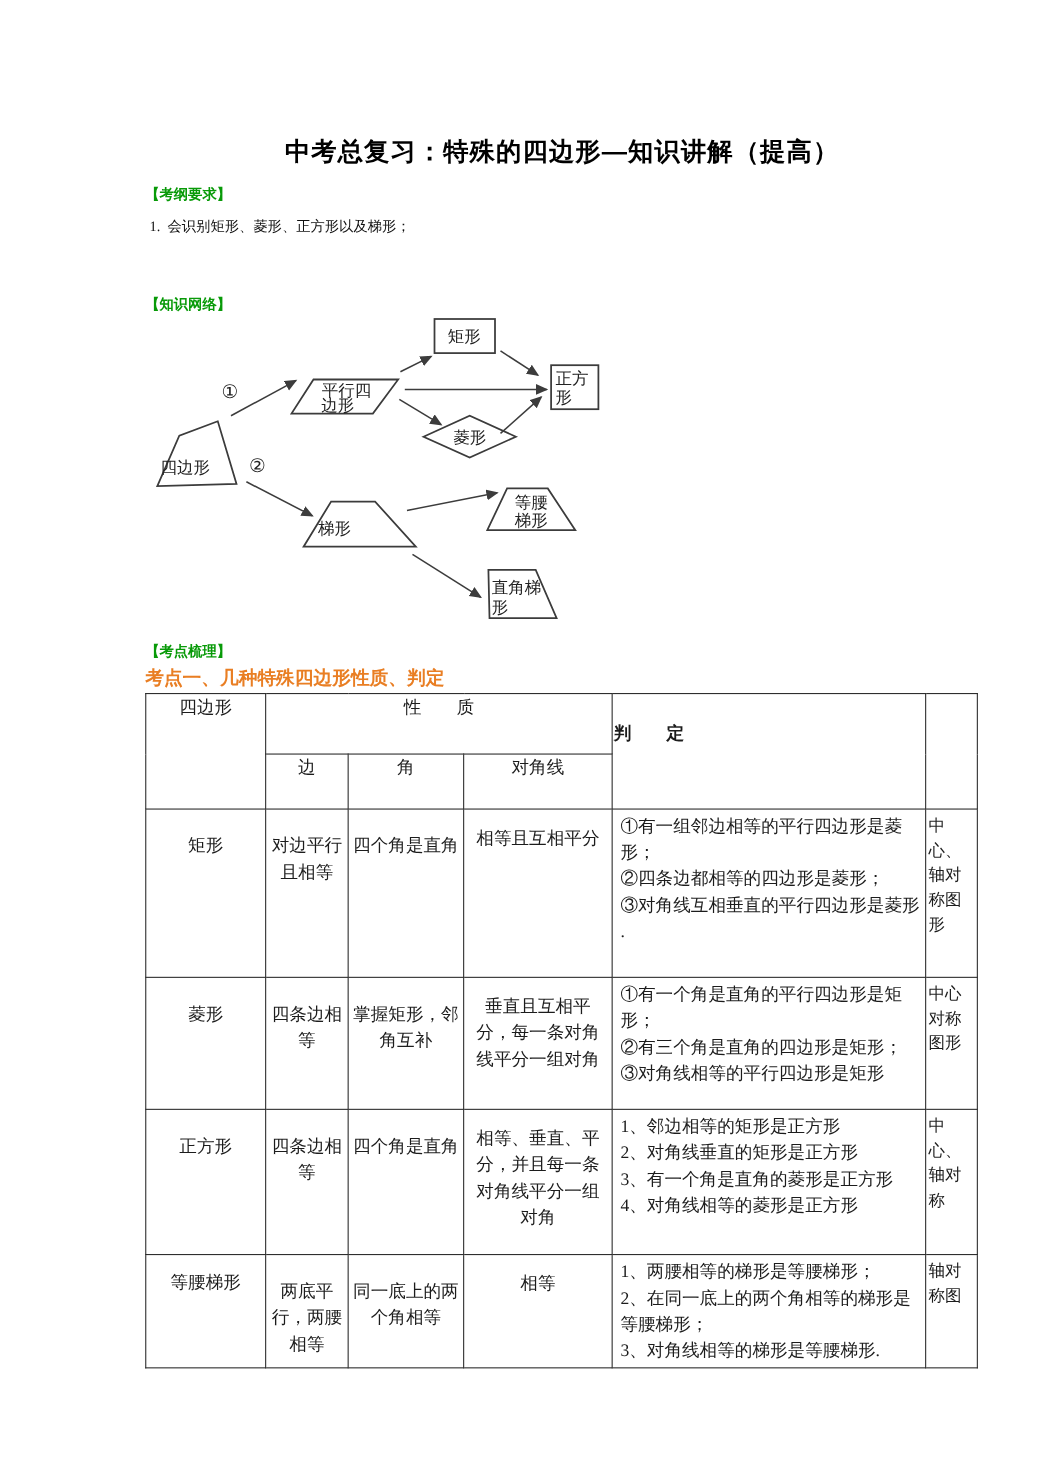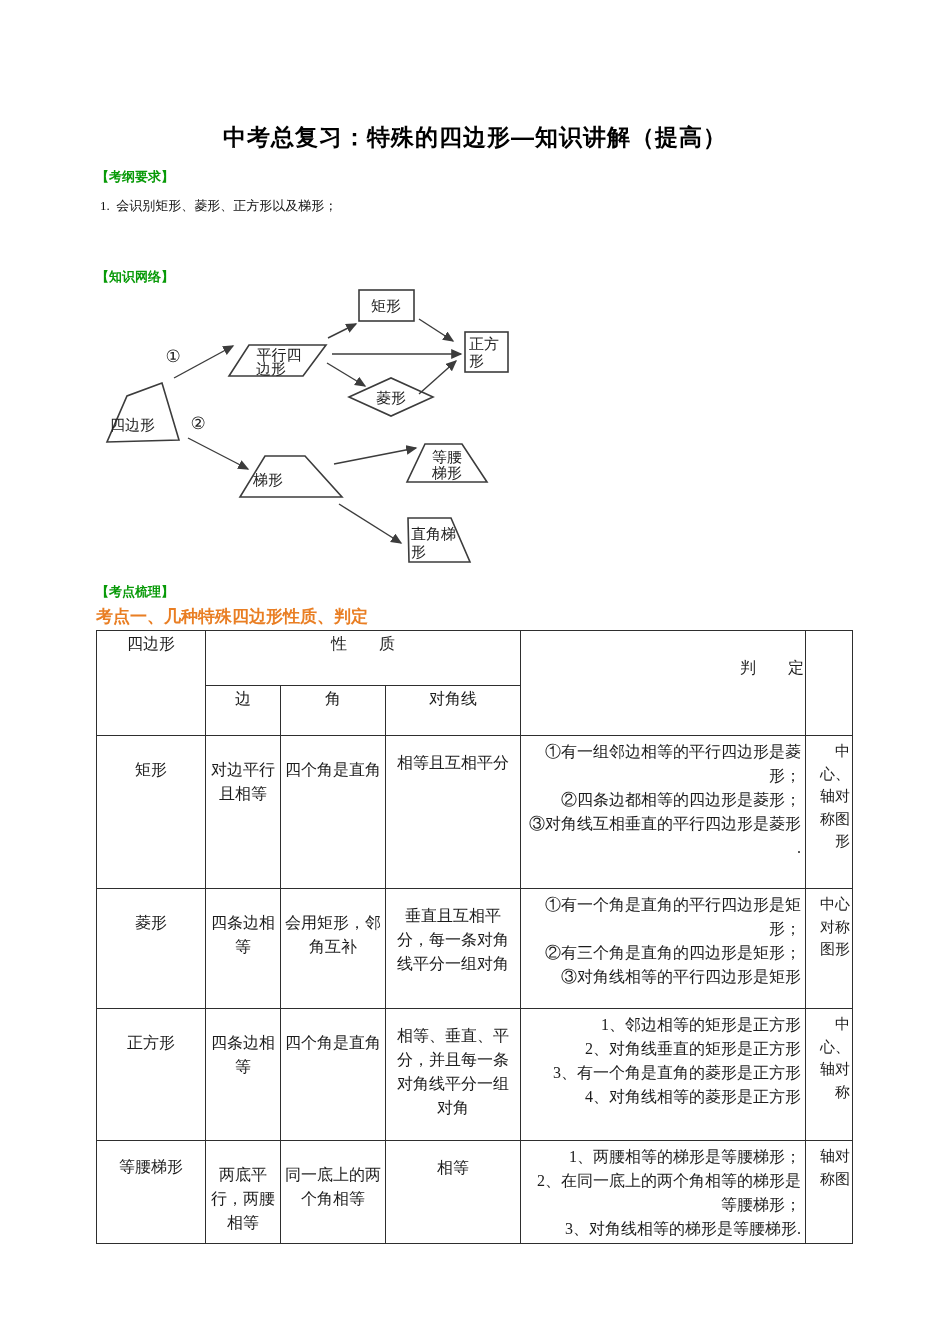--- a/index.html
+++ b/index.html
@@ -1,18 +1,18 @@
 <!DOCTYPE html>
 <html><head>
 <meta charset="utf-8">
 <style>
   html,body{margin:0;padding:0;background:#ffffff;}
   body{width:950px;height:1344px;position:relative;overflow:hidden;
        font-family:"Liberation Serif", serif;color:#1c1c1c;}
-  .page{position:absolute;inset:0;background:#fff;}
+  .page{position:absolute;inset:0;background:#fff;margin-left:36px;}
 
   .doc-title{position:absolute;left:0;top:122px;width:950px;text-align:center;
              font-size:23px;font-weight:bold;letter-spacing:1px;
              font-family:"Liberation Sans", sans-serif;color:#000;}
 
   .green-head{position:absolute;left:96px;font-size:13px;font-weight:bold;
               color:#089a08;font-family:"Liberation Sans", sans-serif;}
   .orange-head{position:absolute;left:96px;font-size:17px;font-weight:bold;
                color:#e97e23;font-family:"Liberation Sans", sans-serif;}
 
@@ -23,26 +23,26 @@
   .net-svg text{font-size:15px;fill:#222;font-family:"Liberation Sans", sans-serif;}
   .net-svg .shape{fill:none;stroke:#3c3c3c;stroke-width:1.6;}
   .net-svg .arrow{stroke:#3c3c3c;stroke-width:1.4;fill:none;}
   .net-svg .circnum{font-size:17px;}
 
   table.ktable{position:absolute;left:96px;top:630px;width:756px;
                border-collapse:collapse;table-layout:fixed;font-size:16px;color:#1c1c1c;}
   table.ktable td{border:1px solid #2e2e2e;vertical-align:top;line-height:1.5;
                   overflow:hidden;box-sizing:border-box;}
   td.hc{text-align:center;vertical-align:middle;}
-  td.hj{text-align:right;vertical-align:top;padding-top:25px;}
+  td.hj{text-align:left;vertical-align:top;padding-top:25px;font-weight:bold;}
   td.wide{white-space:pre;}
   td.cname,td.cside,td.cangle,td.cdiag{text-align:center;padding:22px 4px 2px 4px;}
   td.cdiag{padding-top:15px;font-family:Liberation Serif, serif;}
-  td.cjudge{text-align:right;padding:4px 4px 2px 7px;white-space:pre-line;}
-  td.csym{text-align:right;padding:4px 2px 2px 2px;font-size:15px;line-height:19px;
+  td.cjudge{text-align:left;padding:4px 4px 2px 7px;white-space:pre-line;}
+  td.csym{text-align:left;padding:4px 2px 2px 2px;font-size:15px;line-height:19px;
           word-break:break-all;}
 </style>
 </head>
 <body>
 
 <div class="page">
 
   <div class="doc-title">中考总复习：特殊的四边形—知识讲解（提高）</div>
 
   <div class="green-head" style="top:168px;">【考纲要求】</div>
@@ -124,21 +124,21 @@
         <td class="cdiag">相等且互相平分</td>
         <td class="cjudge">①有一组邻边相等的平行四边形是菱形；
 ②四条边都相等的四边形是菱形；
 ③对角线互相垂直的平行四边形是菱形 .</td>
         <td class="csym">中心、轴对称图形</td>
       </tr>
 
       <tr style="height:120px">
         <td class="cname">菱形</td>
         <td class="cside">四条边相等</td>
-        <td class="cangle">会用矩形，邻角互补</td>
+        <td class="cangle">掌握矩形，邻角互补</td>
         <td class="cdiag">垂直且互相平分，每一条对角线平分一组对角</td>
         <td class="cjudge">①有一个角是直角的平行四边形是矩形；
 ②有三个角是直角的四边形是矩形；
 ③对角线相等的平行四边形是矩形</td>
         <td class="csym">中心对称图形</td>
       </tr>
 
       <tr style="height:132px">
         <td class="cname">正方形</td>
         <td class="cside">四条边相等</td>

